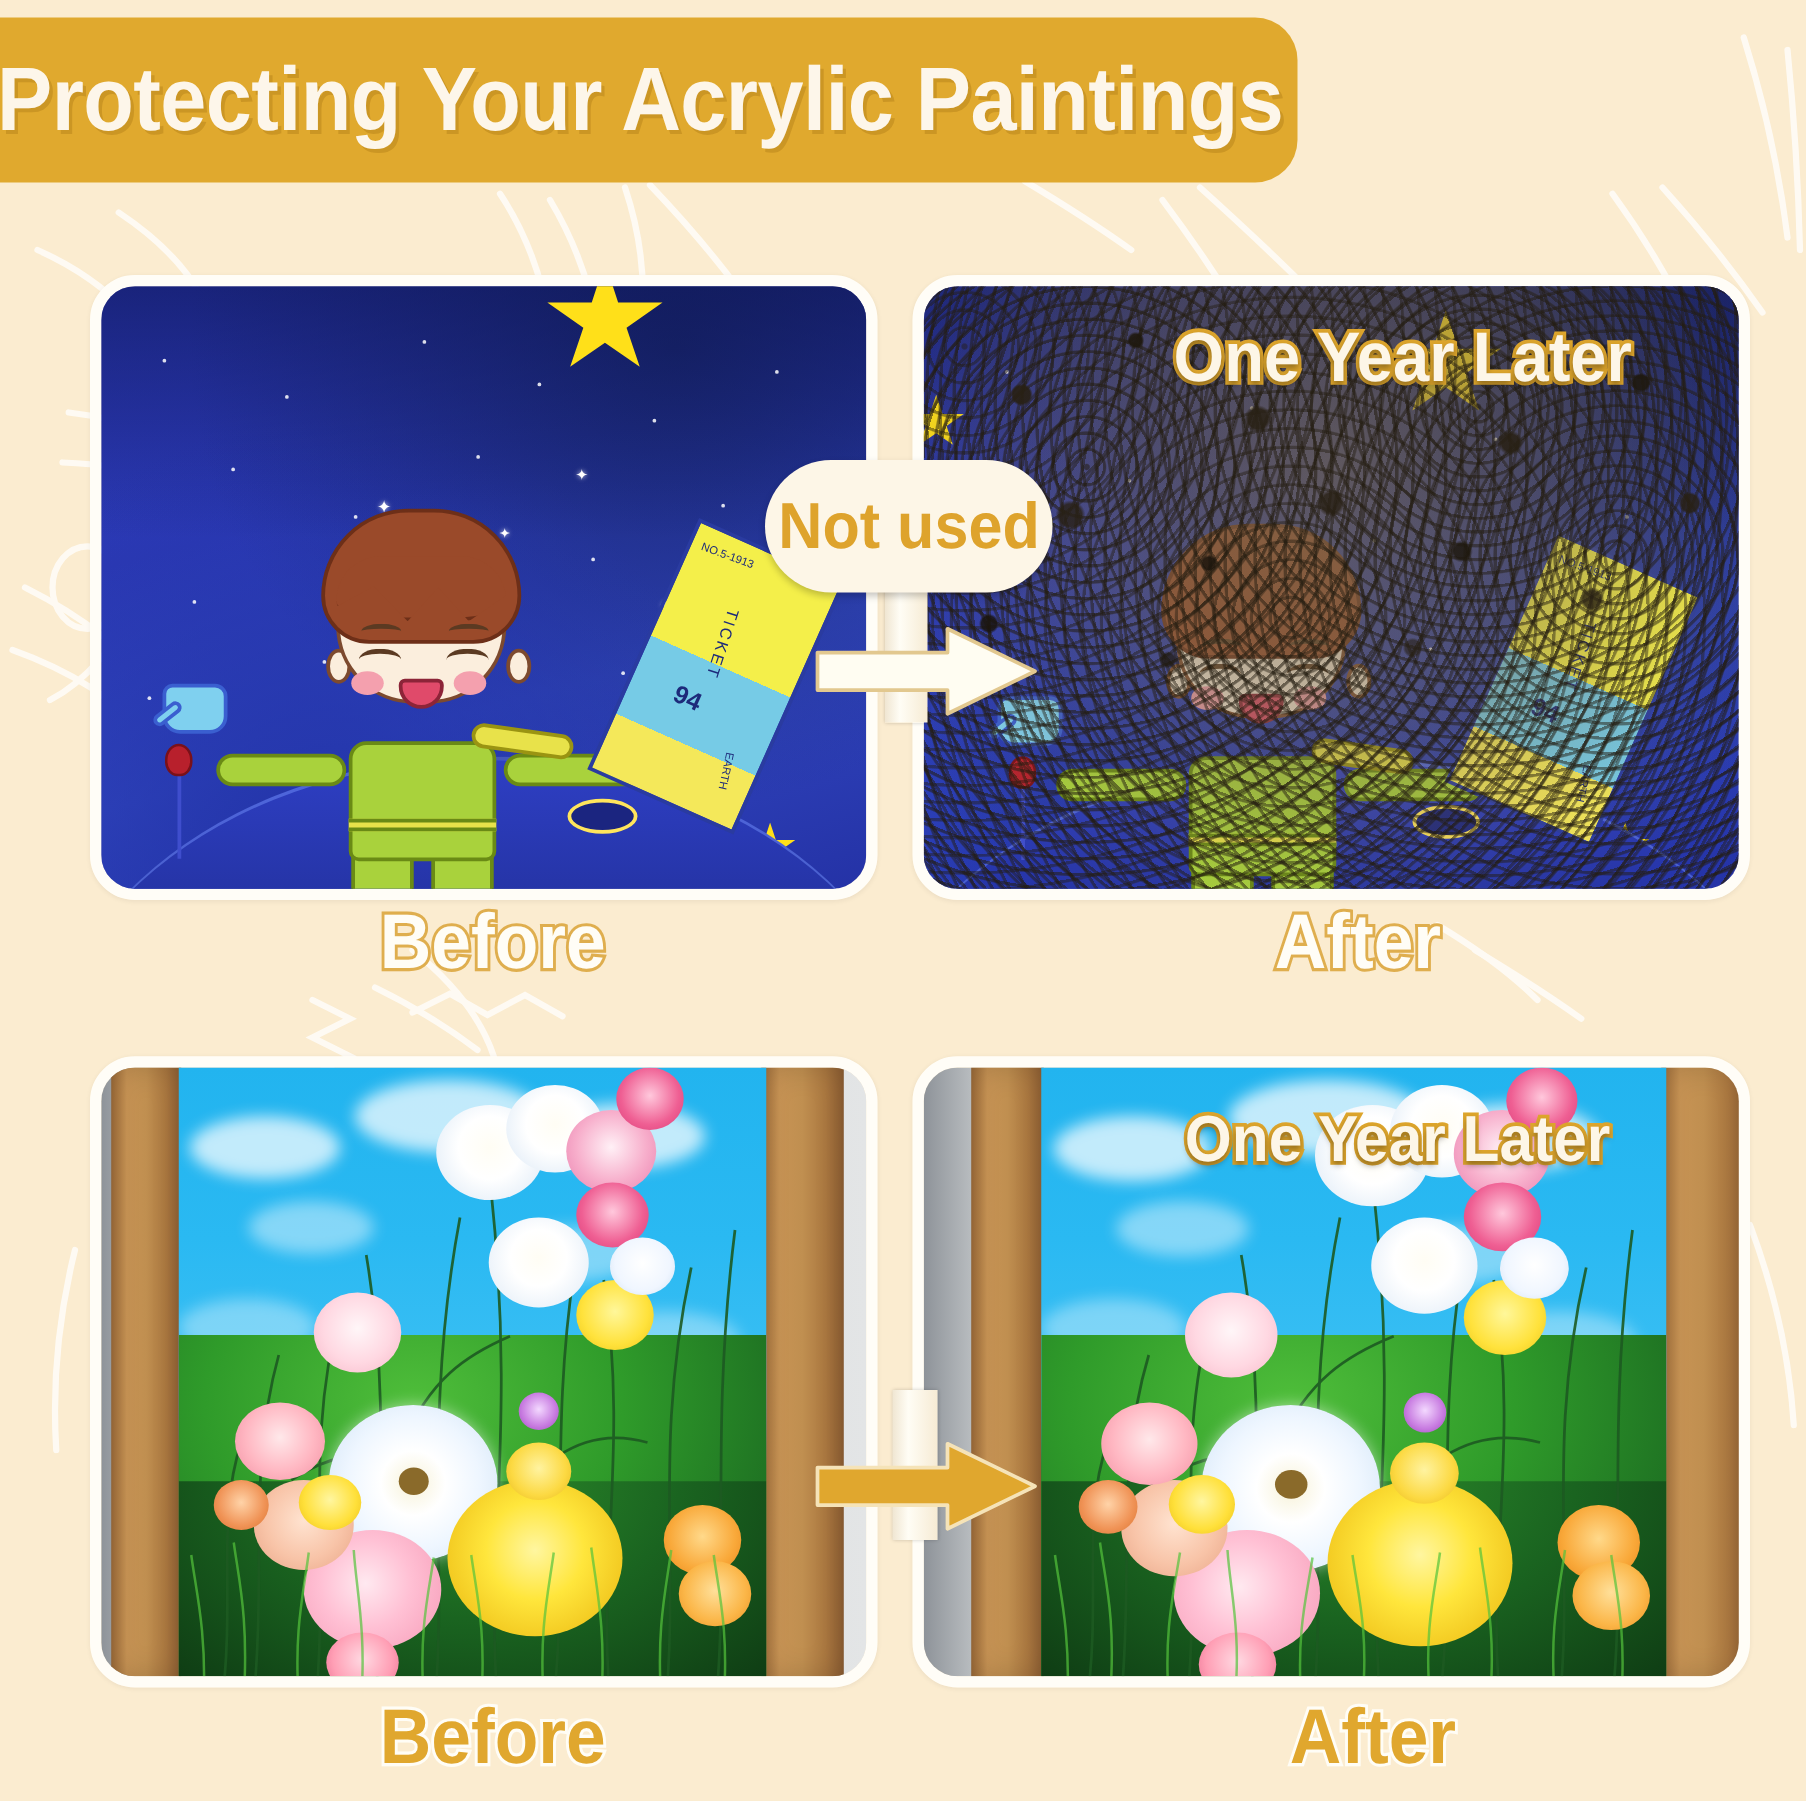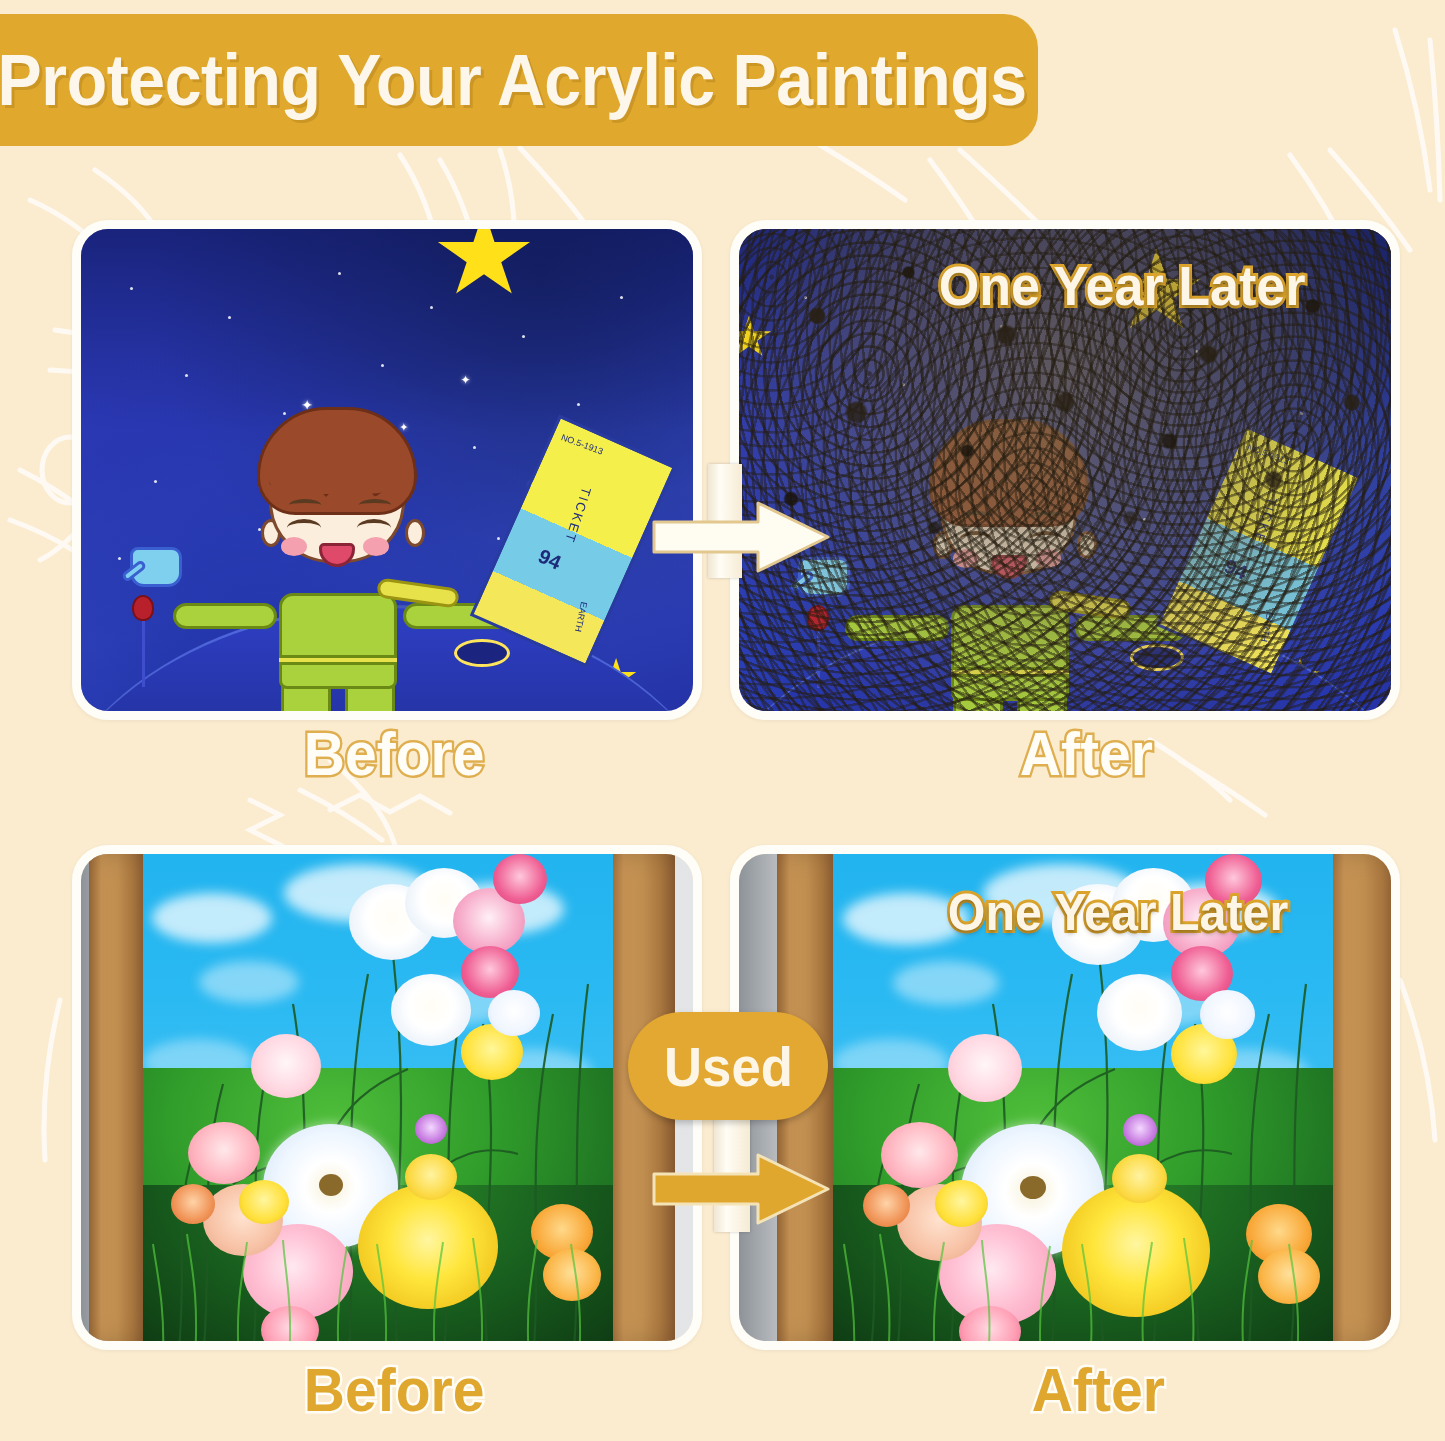--- a/index.html
+++ b/index.html
@@ -680,30 +680,30 @@
         </g>
       </svg>
     </div>
 
     <div class="overlay-text" style="left:196px; top:28px; font-size:52px; z-index:6;">One Year Later</div>
   </div>
 </div>
 
 <div class="sign sign-notused" style="left:612px; top:368px; width:240px; height:210px;">
   <div class="sign-post" style="left:96px; top:96px; width:34px; height:114px;"></div>
+  <div class="sign-pill" style="position:absolute; left:0; top:0; width:230px; height:106px;">
+    <span class="sign-label" style="font-size:52px;">Not used</span>
+  </div>
 </div>
 <svg class="arrow" style="left:650px; top:500px; width:182px; height:74px;" viewBox="0 0 182 74">
   <polygon points="4,22 108,22 108,3 178,37 108,71 108,52 4,52" fill="#fffdf2" stroke="#e2c88f" stroke-width="3" stroke-linejoin="round"></polygon>
 </svg>
 
 <div class="sign sign-used" style="left:628px; top:1012px; width:230px; height:220px;">
   <div class="sign-post" style="left:86px; top:100px; width:36px; height:120px;"></div>
-  <div class="sign-pill" style="position:absolute; left:0; top:0; width:200px; height:108px;">
-    <span class="sign-label" style="font-size:56px;">Used</span>
-  </div>
 </div>
 <svg class="arrow" style="left:650px; top:1152px; width:182px; height:74px;" viewBox="0 0 182 74">
   <polygon points="4,22 108,22 108,3 178,37 108,71 108,52 4,52" fill="#e0a72e" stroke="#f5e3b8" stroke-width="3" stroke-linejoin="round"></polygon>
 </svg>
 
 <div class="caption caption-light" style="left:296px; top:718px;">Before</div>
 
 <div class="caption caption-light" style="left:1014px; top:718px;">After</div>
 
 <div class="caption caption-gold" style="left:296px; top:1354px;">Before</div>

